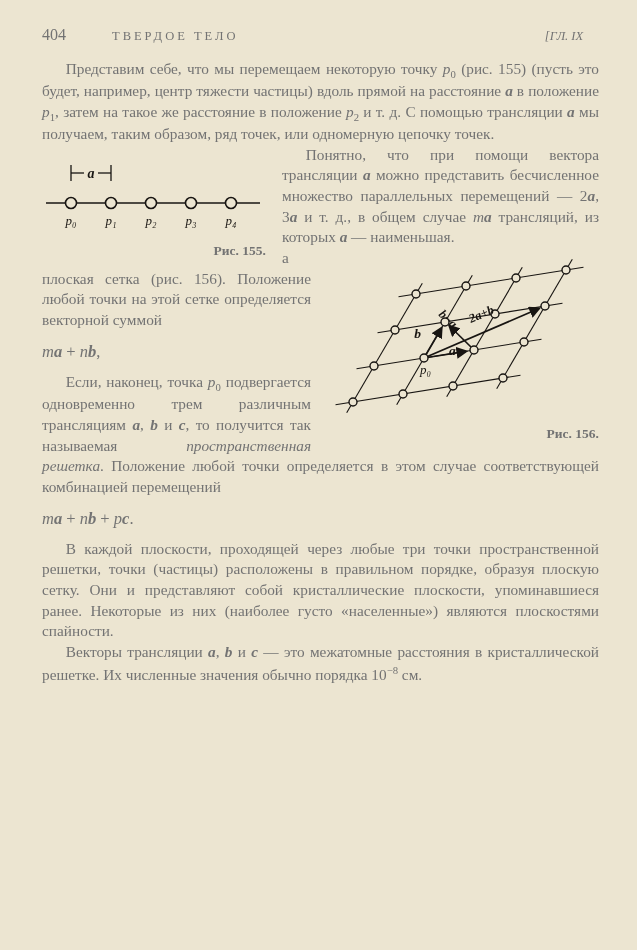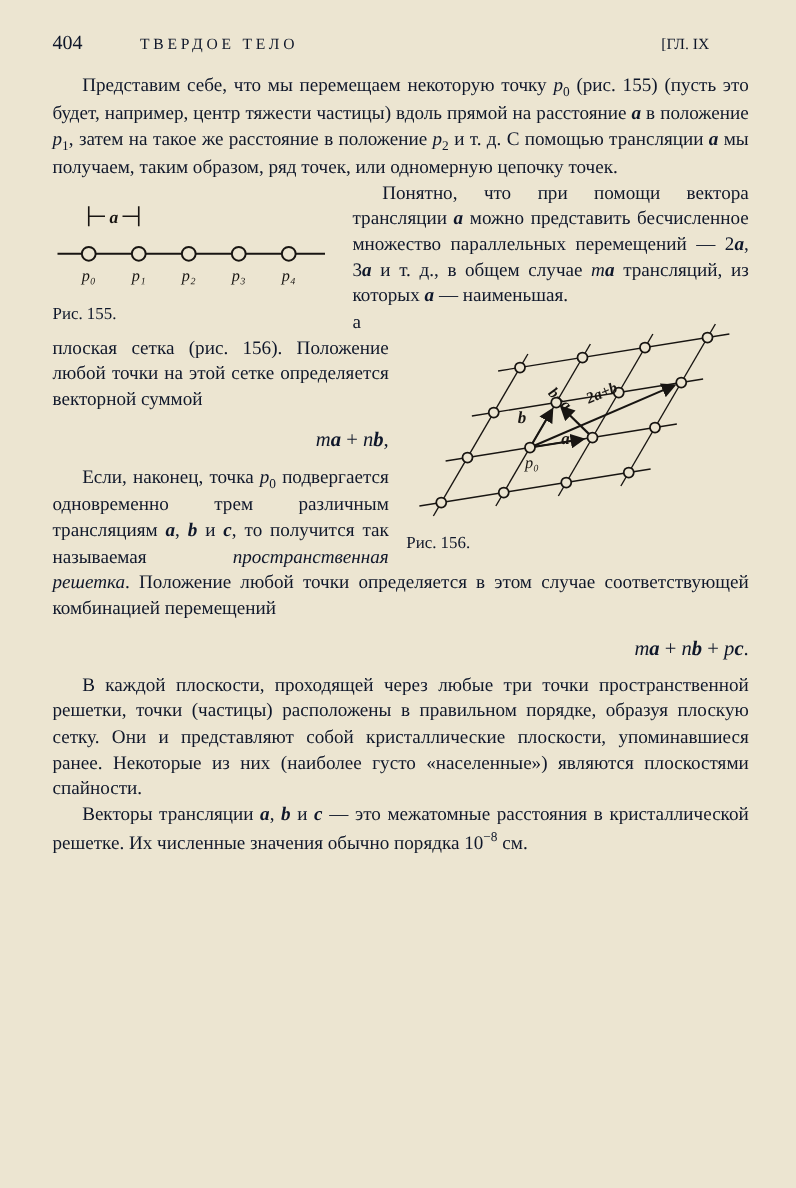--- a/index.html
+++ b/index.html
@@ -1,33 +1,33 @@
 <!DOCTYPE html>
 <html><head>
 <meta charset="utf-8">
 <style>
   html,body{margin:0;padding:0;background:#e6dfc9;}
   .page{
     width:637px;height:950px;box-sizing:border-box;
     margin:0 auto;padding:24px 38px 14px 42px;
-    background:#ece5d1;color:#0f172a;
+    background:#ece5d1;color:#737373;
     font-family:"Liberation Serif",serif;
     font-size:15.3px;line-height:1.35;overflow:hidden;
   }
   .header{display:flex;align-items:baseline;margin-bottom:13px;}
   .pagenum{font-size:16px;width:70px;}
   .runtitle{flex:1;font-size:12.5px;letter-spacing:3px;}
-  .chapter{width:70px;text-align:left;font-size:12.5px;}
+  .chapter{width:70px;text-align:center;font-size:12.5px;font-style:italic;}
   p.para{margin:0;text-align:justify;}
   .ind{text-indent:1.55em;}
-  .formula{text-align:right;margin:10px 0 9px 0;font-size:16.5px;}
+  .formula{text-align:left;margin:10px 0 9px 0;font-size:16.5px;}
   .formula.clear{clear:both;}
   .fig-left{float:left;width:224px;margin:8px 16px 4px 0;}
   .fig-right{float:right;width:274px;margin:4px 0 4px 14px;}
-  .caption{text-align:left;font-size:13.5px;margin-top:3px;}
+  .caption{text-align:right;font-size:13.5px;margin-top:3px;font-weight:bold;}
   svg{display:block;}
   svg text{font-family:"Liberation Serif",serif;fill:#181512;}
   sub,sup{font-size:70%;}
 </style>
 </head>
 <body>
 
 <div class="page">
 
   <div class="header">

